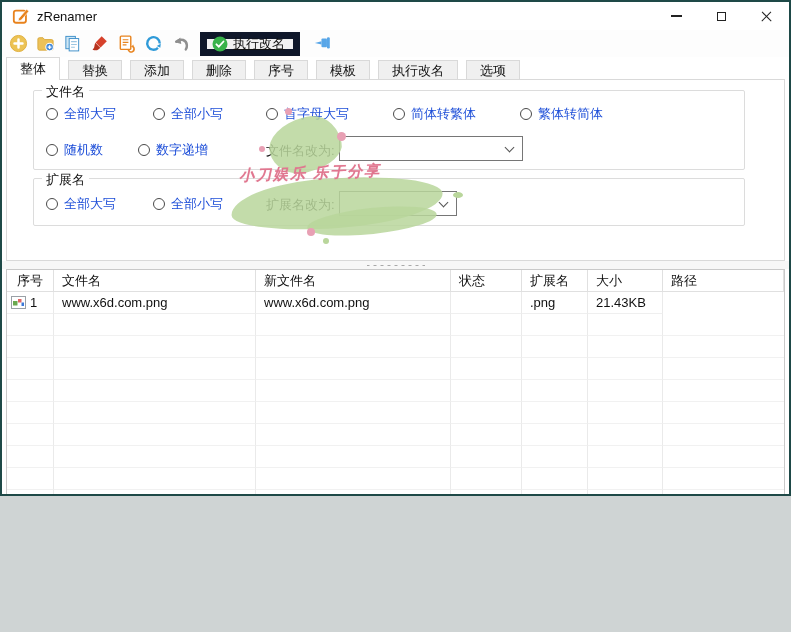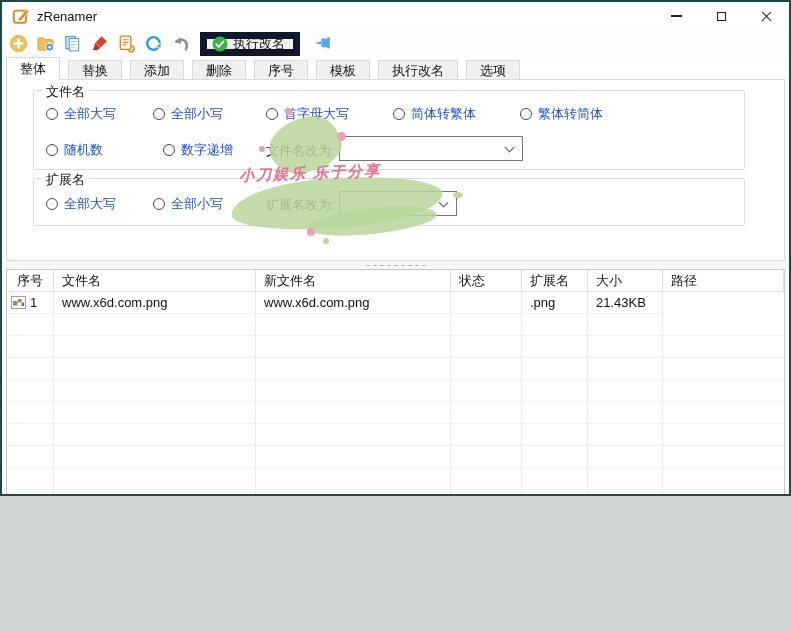--- a/index.html
+++ b/index.html
@@ -207,21 +207,21 @@
         <span>简体转繁体</span>
       </div>
       <div class="radio-item" style="left:486px; top:14px;">
         <span class="radio-circle"></span>
         <span>繁体转简体</span>
       </div>
       <div class="radio-item" style="left:12px; top:50px;">
         <span class="radio-circle"></span>
         <span>随机数</span>
       </div>
-      <div class="radio-item" style="left:129px; top:50px;">
+      <div class="radio-item" style="left:104px; top:50px;">
         <span class="radio-circle"></span>
         <span>数字递增</span>
       </div>
       <span class="field-label" style="left:232px; top:51px;">文件名改为:</span>
       <div class="combo combo-filename">
         <span class="combo-value"></span>
         <span class="chev"></span>
       </div>
     </div>
 

